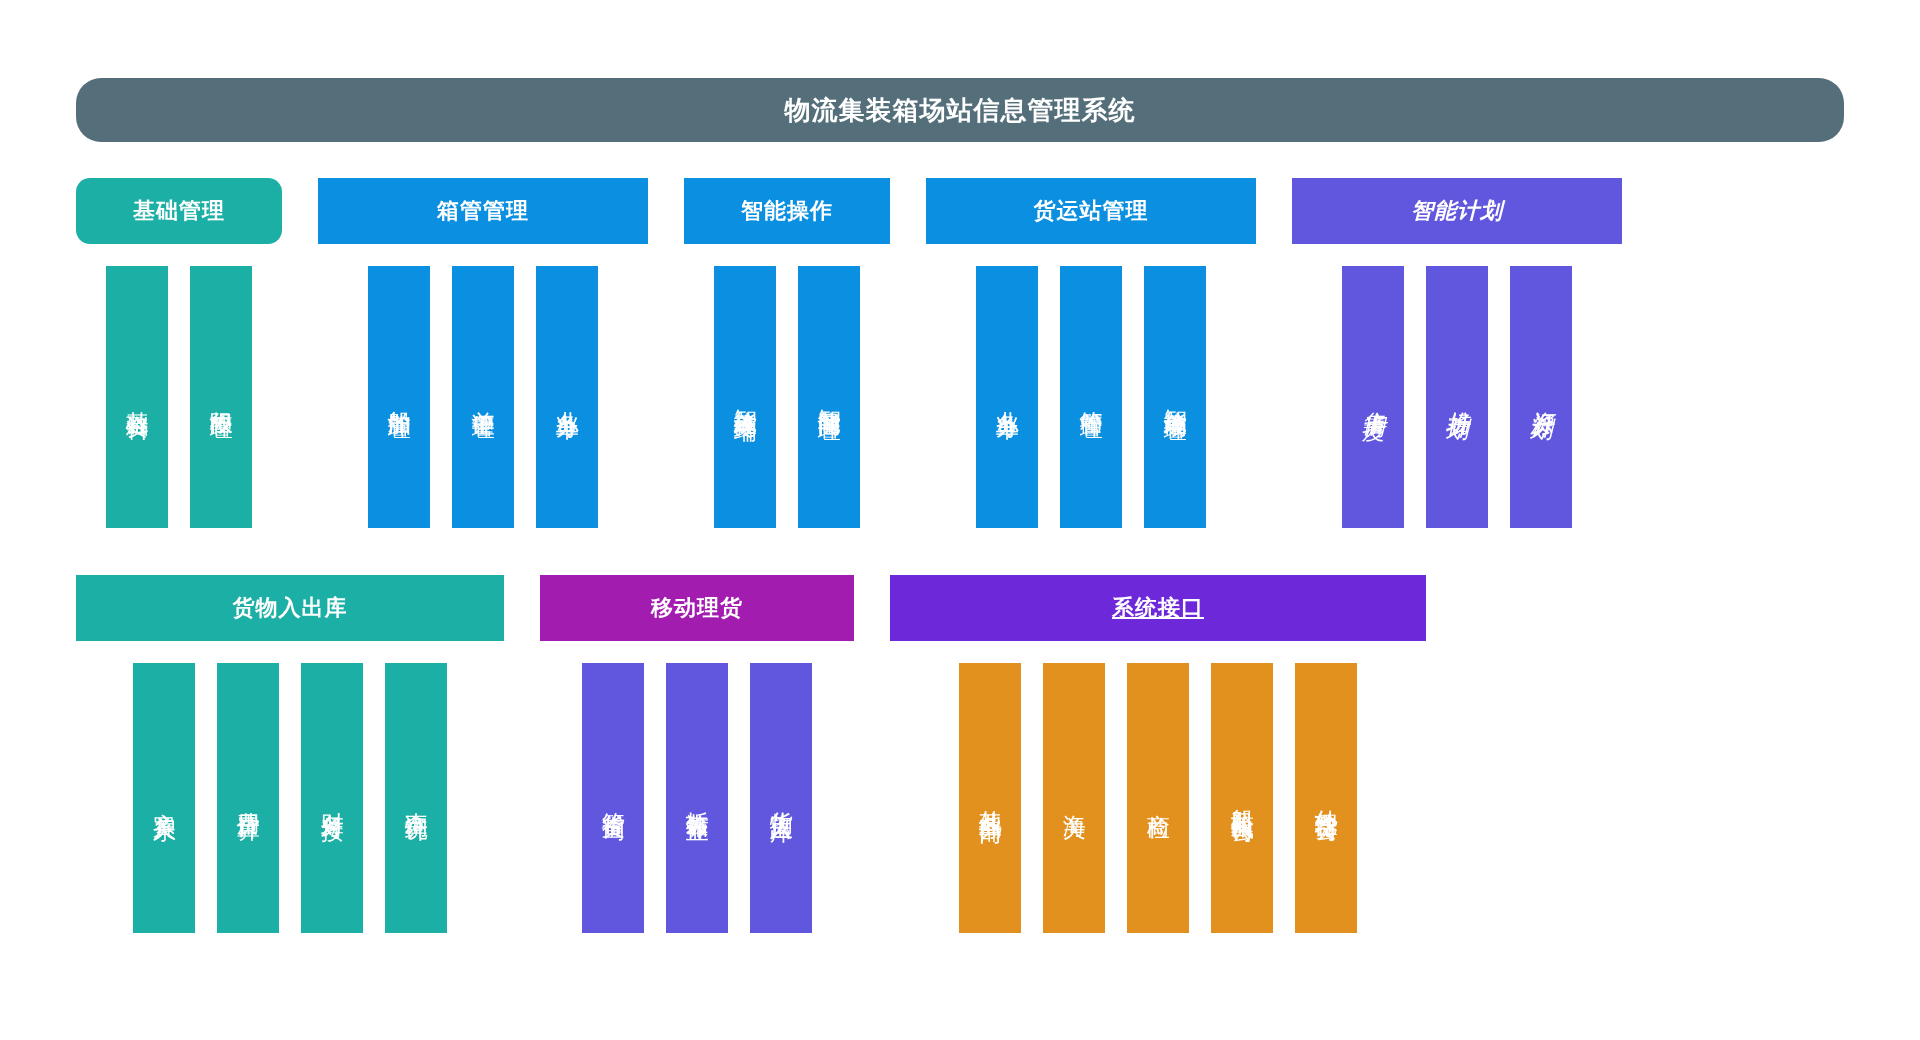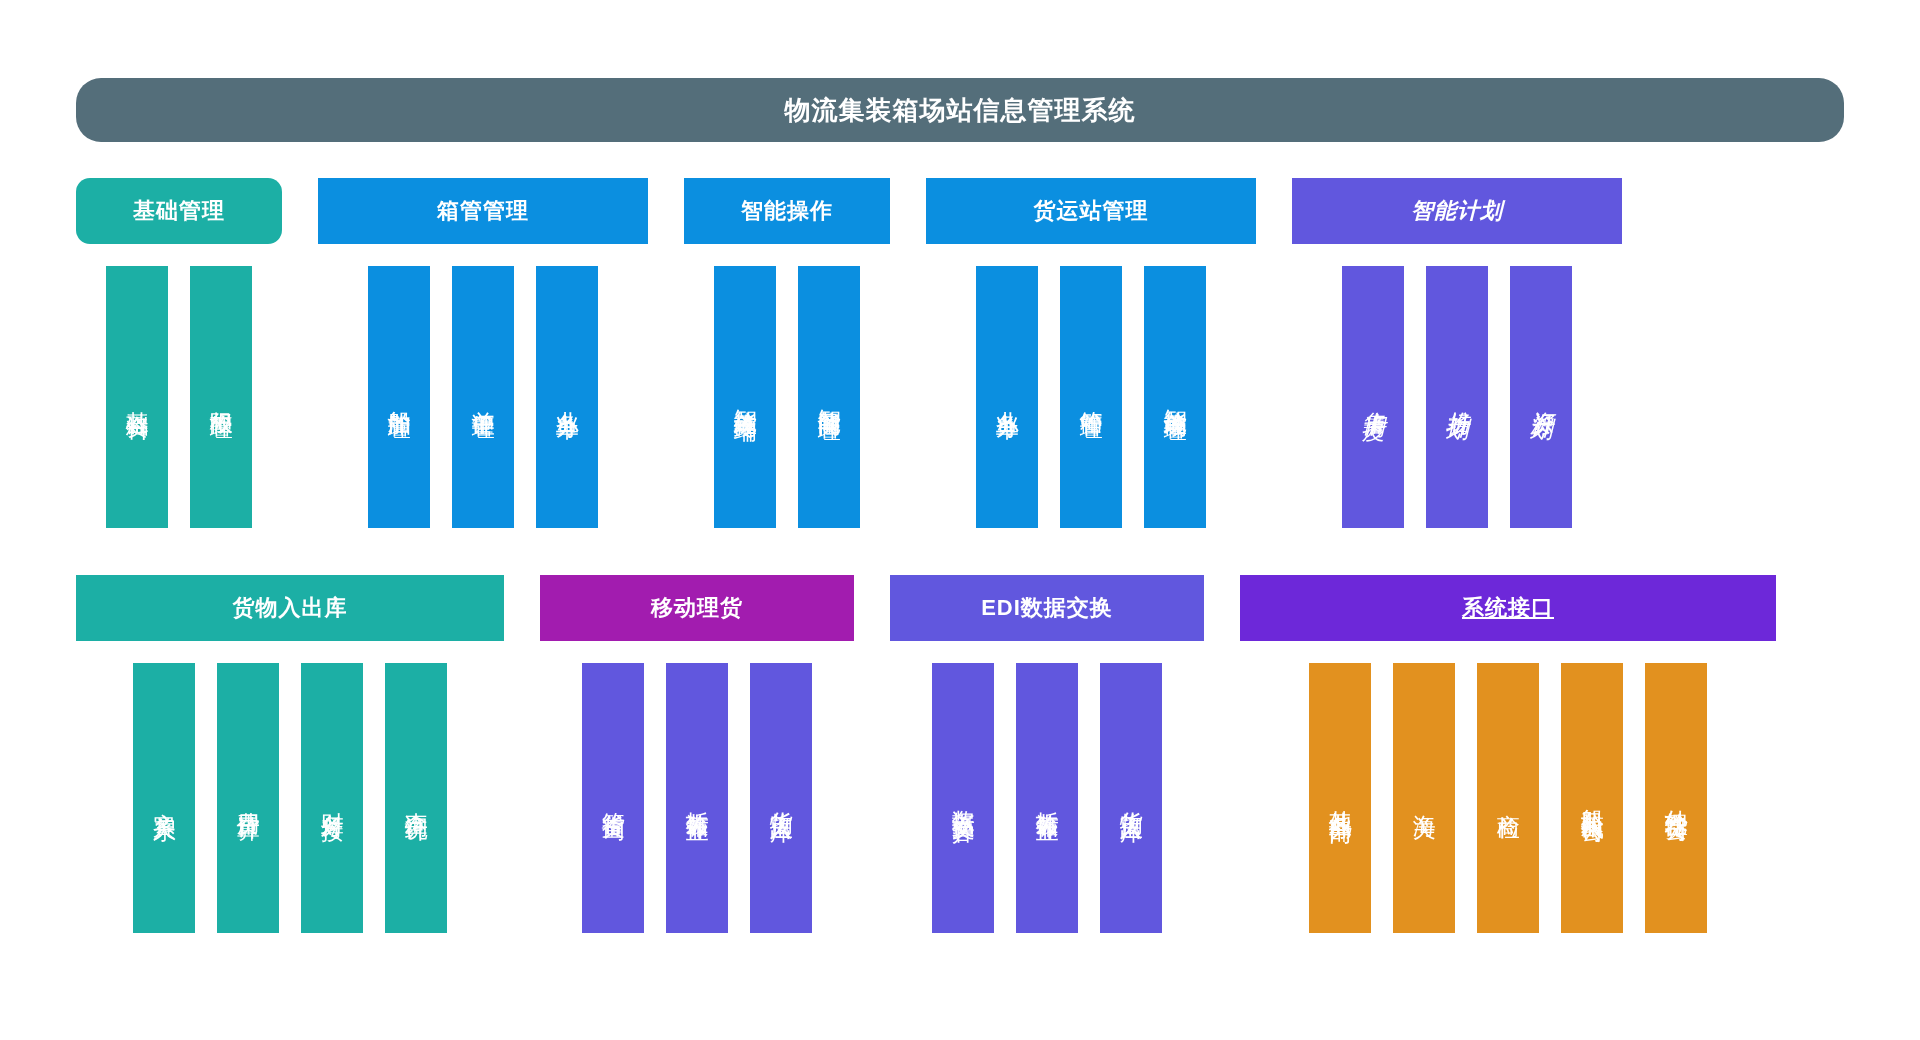--- a/index.html
+++ b/index.html
@@ -166,28 +166,20 @@
 
     <div class="group g-yidong">
       <div class="group-header" style="background: #a21caf; font-family: Liberation Mono, monospace;">移动理货</div>
       <div class="cards">
         <div class="card" style="background: rgb(97, 87, 222);">箱货查询</div>
         <div class="card" style="background: rgb(97, 87, 222);">拆装箱作业</div>
         <div class="card" style="background: rgb(97, 87, 222);">货物入出库</div>
       </div>
     </div>
 
-    <div class="group g-edi">
-      <div class="group-header" style="background: rgb(97, 87, 222);">EDI数据交换</div>
-      <div class="cards">
-        <div class="card" style="background: rgb(97, 87, 222);">数据交换客户</div>
-        <div class="card" style="background: rgb(97, 87, 222);">拆装箱作业</div>
-        <div class="card" style="background: rgb(97, 87, 222);">货物入出库</div>
-      </div>
-    </div>
 
     <div class="group g-jiekou">
       <div class="group-header" style="background: #6d28d9; text-decoration: underline;">系统接口</div>
       <div class="cards">
         <div class="card" style="background: rgb(226, 145, 31);">其他业务部门</div>
         <div class="card" style="background: rgb(226, 145, 31);">海关</div>
         <div class="card" style="background: rgb(226, 145, 31);">商检</div>
         <div class="card" style="background: rgb(226, 145, 31);">船公司船代公司</div>
         <div class="card" style="background: rgb(226, 145, 31);">外轮理货公司</div>
       </div>

